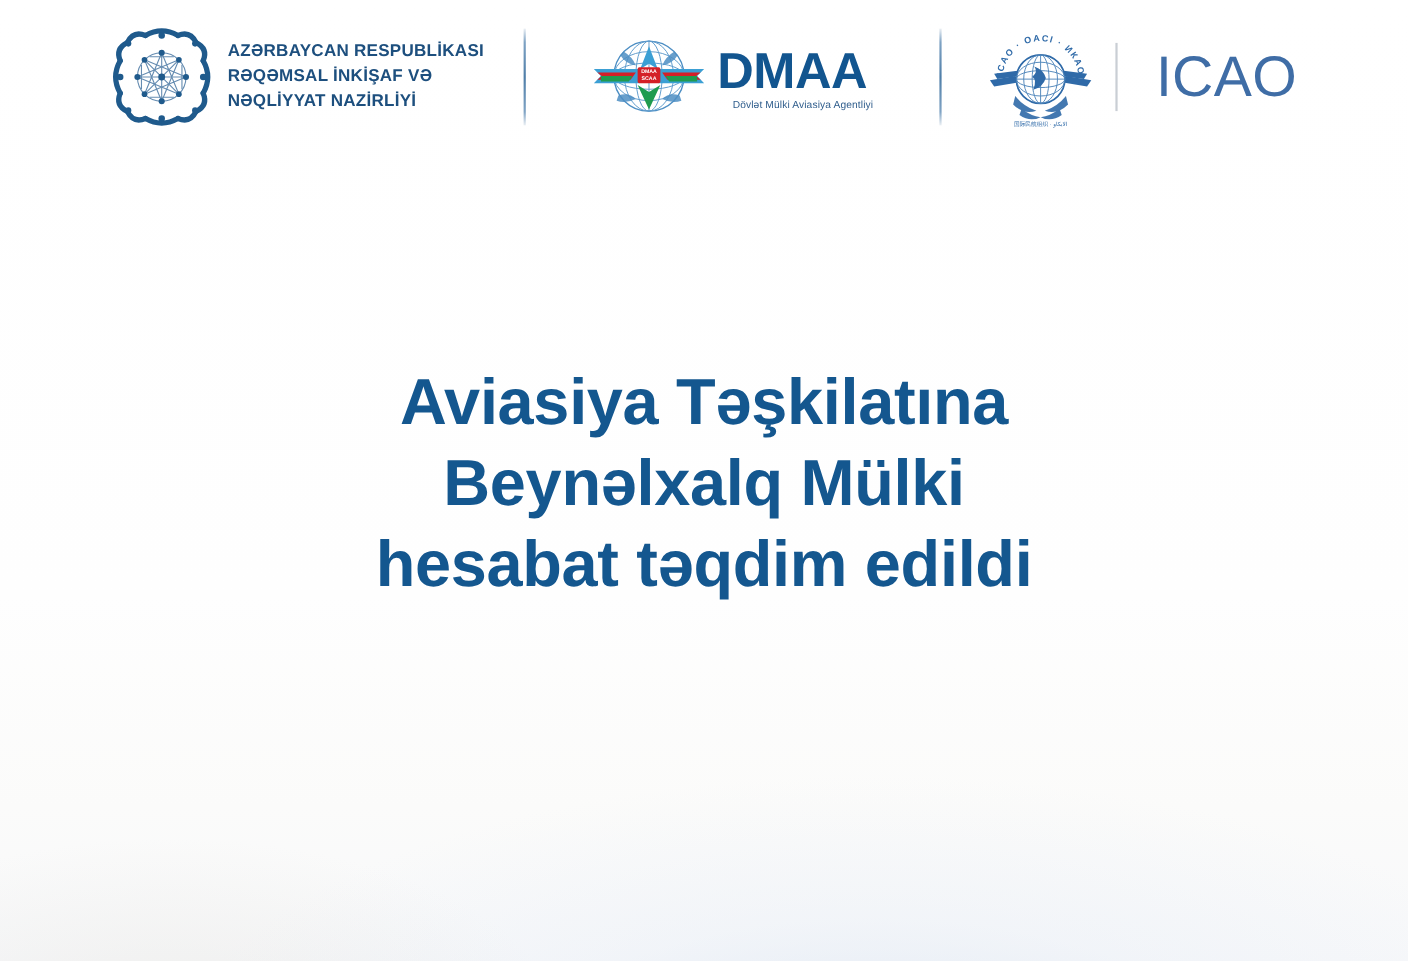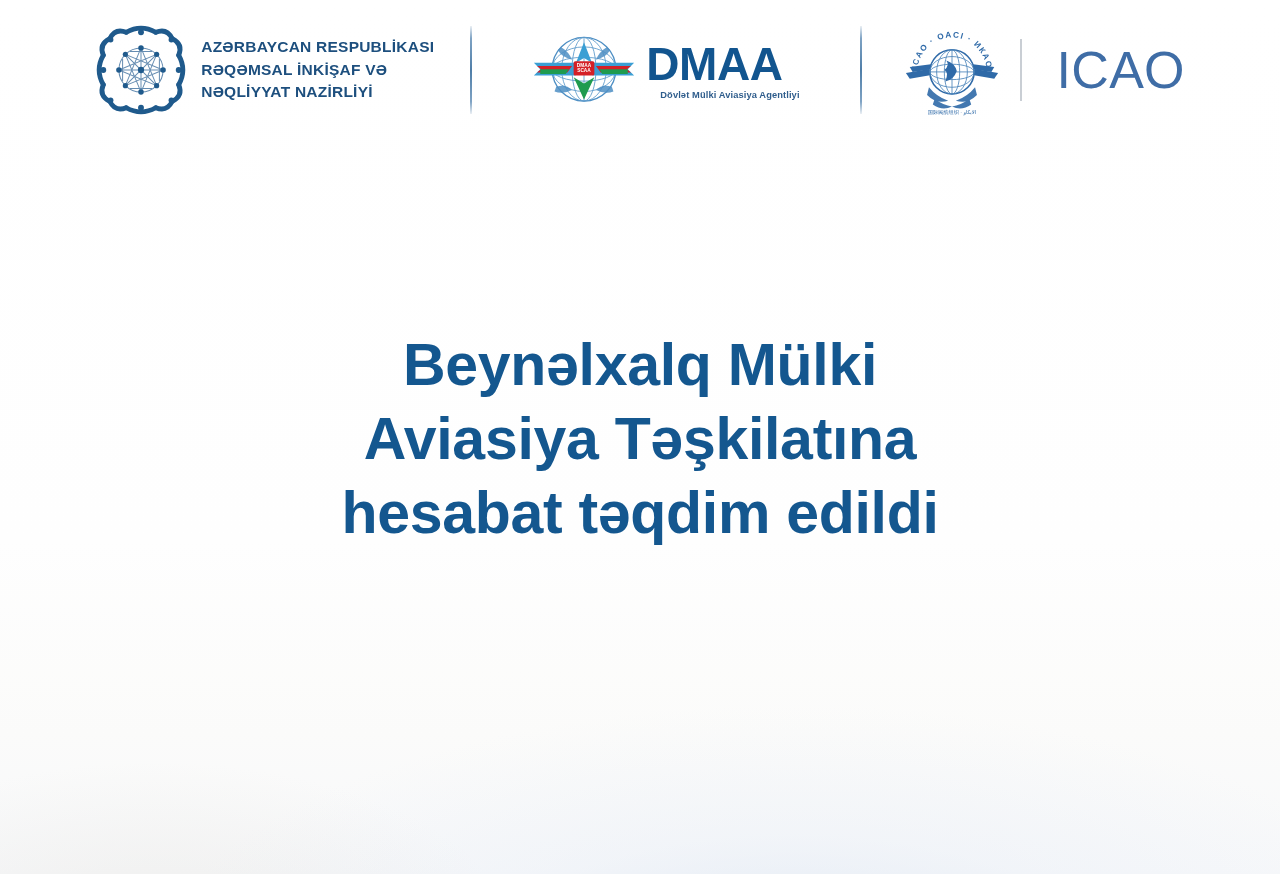--- a/index.html
+++ b/index.html
@@ -107,21 +107,21 @@
     font-family: "Liberation Sans", sans-serif;
     font-size: 46px;
     font-weight: bold;
     color: #12558f;
     letter-spacing: -0.01em;
     line-height: 1;
   }
   .dmaa-sub {
     font-family: "Liberation Sans", sans-serif;
     font-size: 9.3px;
-    font-weight: bold;
+    font-weight: normal;
     color: #2f5d8c;
     letter-spacing: 0.012em;
     margin-top: 3px;
     margin-left: 14px;
   }
 
   
   .icao {
     display: flex;
     align-items: center;
@@ -353,18 +353,18 @@
         </g>
         <text x="50" y="96" font-size="5.4" fill="#2f6aa8" text-anchor="middle" font-family="Liberation Sans, sans-serif">国际民航组织 · الايكاو</text>
       </svg>
       <div class="icao-rule"></div>
       <div class="icao-word">ICAO</div>
     </div>
 
   </div>
 
   <h1 class="headline">
+    <span class="ln">Aviasiya Təşkilatına</span>
     <span class="ln">Beynəlxalq Mülki</span>
-    <span class="ln">Aviasiya Təşkilatına</span>
     <span class="ln">hesabat təqdim edildi</span>
   </h1>
 
 </div>
 
 </body></html>

